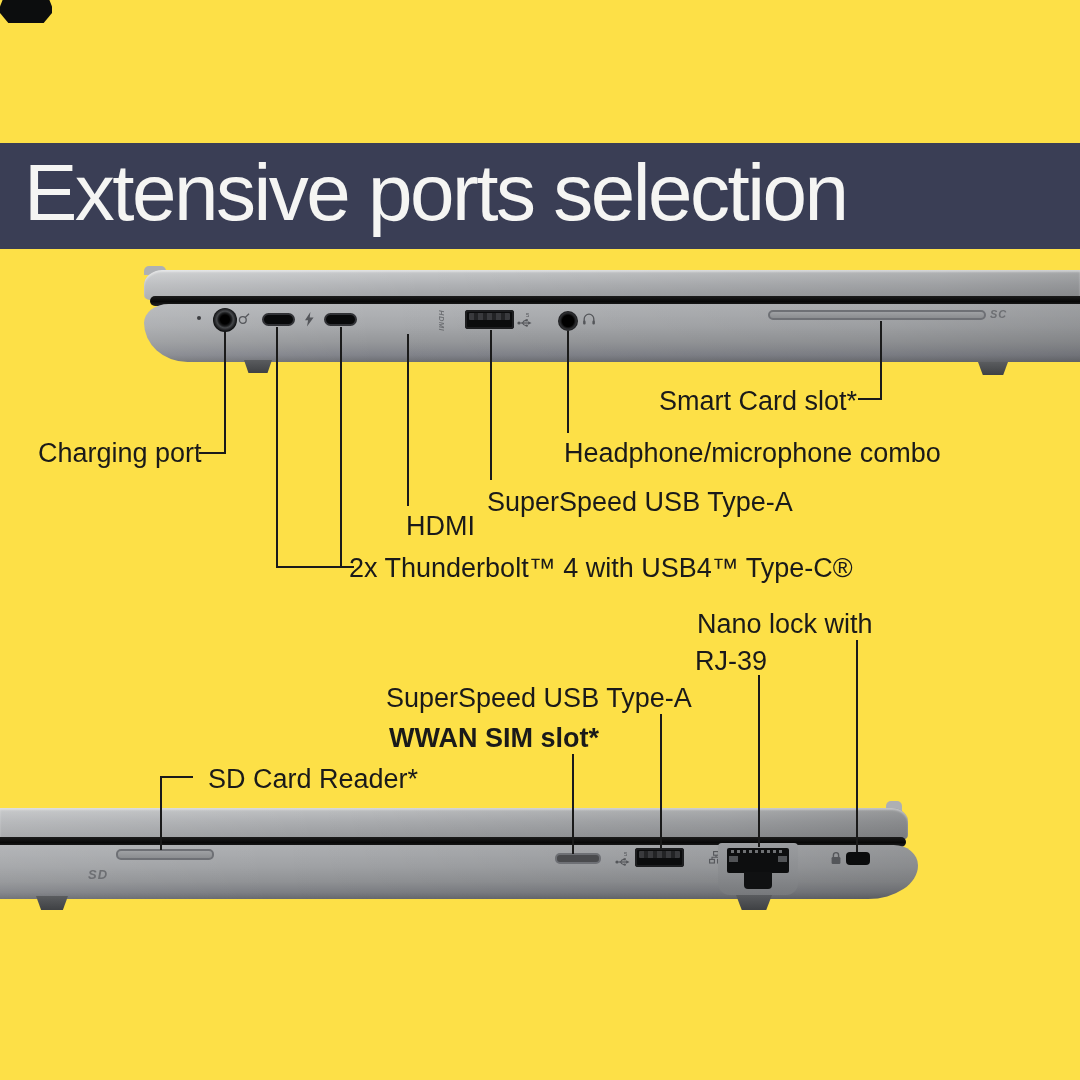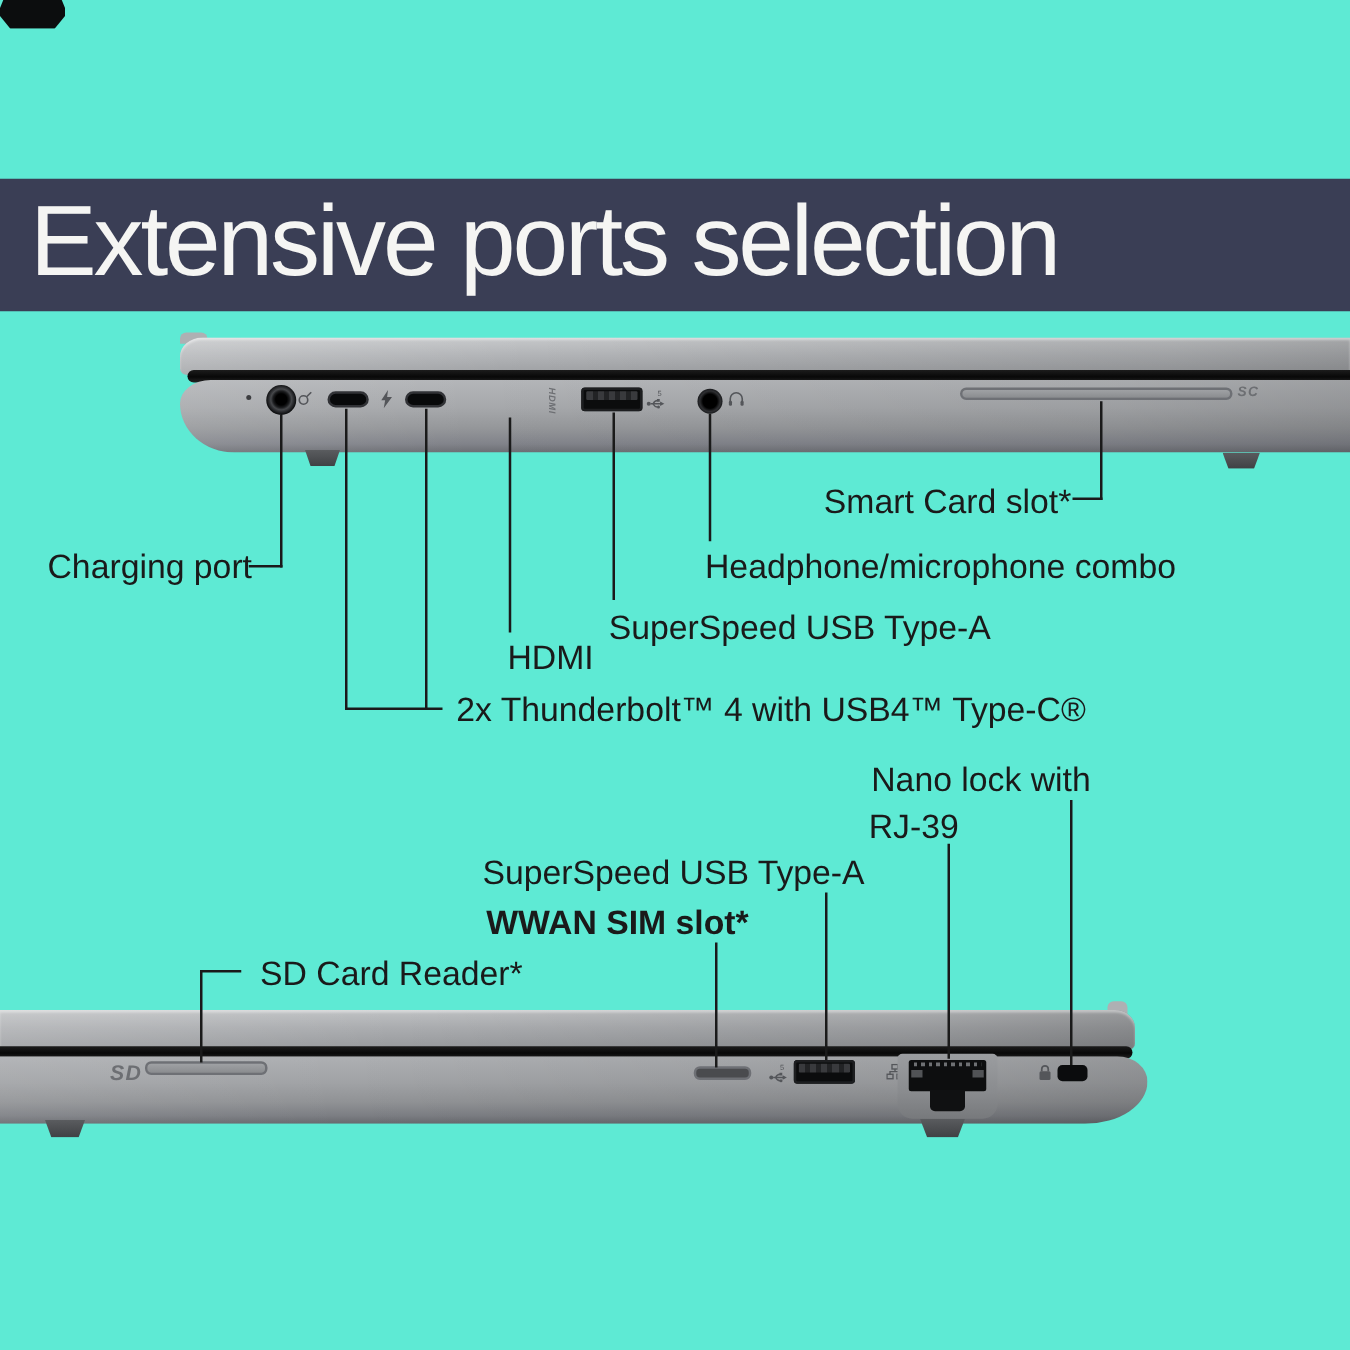--- a/index.html
+++ b/index.html
@@ -1,18 +1,18 @@
 <!DOCTYPE html>
 <html><head>
 <meta charset="utf-8">
 <style>
   html,body{margin:0;padding:0;background:#ffffff;}
   .stage{
     position:relative;width:1080px;height:1080px;margin:0 auto;
-    background:#5eead4;overflow:hidden;
+    background:#fde047;overflow:hidden;
     font-family:"Liberation Sans","DejaVu Sans",sans-serif;
   }
   
   .banner{
     position:absolute;left:0;top:143px;width:1080px;height:106px;
     background:#3a3e55;display:flex;align-items:center;
   }
   .banner h1{
     margin:0 0 6px 24px;font-size:80px;font-weight:500;letter-spacing:-2.5px;
     color:#f5f5f3;white-space:nowrap;
@@ -74,21 +74,21 @@
     clip-path:polygon(5% 0,95% 0,100% 28%,100% 56%,84% 100%,16% 100%,0 56%,0 28%);
   }
   .hdmi i{position:absolute;left:12%;right:12%;top:44%;height:3px;background:#4c4e51;}
   .usba{width:49px;height:19px;border-radius:3px;background:#0b0c0d;box-shadow:inset 0 0 0 2px #1d1e20;}
   .usba i{position:absolute;left:4px;right:4px;top:3px;height:7px;
     background:repeating-linear-gradient(90deg,#393a3d 0 5px,#222325 5px 9px);border-radius:1px;}
   .slot-outline{position:absolute;border:2px solid #6e7075;border-radius:5px;background:linear-gradient(180deg,#9fa1a4,#8b8d90);box-sizing:border-box;}
   .slot-dark{position:absolute;border-radius:4px;background:#0b0c0d;}
   .engrave{position:absolute;color:#6d6f73;font-weight:bold;font-style:italic;}
   .engrave-sc{left:990px;top:308px;font-size:11px;letter-spacing:1px;}
-  .engrave-sd{left:88px;top:849px;font-size:17px;letter-spacing:1px;}
+  .engrave-sd{left:88px;top:867px;font-size:13px;letter-spacing:1px;}
   .engrave-hdmi{left:437px;top:310px;font-size:7.5px;letter-spacing:.5px;writing-mode:vertical-rl;}
   
   .rj-bezel{position:absolute;left:718px;top:843px;width:80px;height:52px;border-radius:4px 4px 12px 12px;
     background:linear-gradient(180deg,#9b9da0,#898b8e 60%,#77797c);}
   .rj-port{position:absolute;left:727px;top:848px;width:62px;height:25px;background:#0d0e0f;border-radius:2px;}
   .rj-pins{position:absolute;left:731px;top:850px;width:54px;height:3px;
     background:repeating-linear-gradient(90deg,#6e7073 0 3px,transparent 3px 6px);}
   .rj-nub{position:absolute;width:9px;height:6px;background:#515356;top:856px;}
   .rj-tab{position:absolute;left:744px;top:872px;width:28px;height:17px;background:#101112;border-radius:0 0 4px 4px;}
   
@@ -156,21 +156,21 @@
     <div class="vl" style="left:276px;top:327px;height:241px;"></div>
     <div class="vl" style="left:340px;top:327px;height:241px;"></div>
     <div class="hl" style="left:276px;top:566px;width:78px;"></div>
     <div class="vl" style="left:407px;top:334px;height:172px;"></div>
     <div class="vl" style="left:490px;top:330px;height:150px;"></div>
     <div class="vl" style="left:567px;top:331px;height:102px;"></div>
     <div class="vl" style="left:880px;top:321px;height:79px;"></div>
     <div class="hl" style="left:858px;top:398px;width:24px;"></div>
 
     <div class="lbl" style="left:38px;top:438px;">Charging port</div>
-    <div class="lbl" style="left:365px;top:553px;">2x Thunderbolt™ 4 with USB4™ Type-C®</div>
+    <div class="lbl" style="left:349px;top:553px;">2x Thunderbolt™ 4 with USB4™ Type-C®</div>
     <div class="lbl" style="left:406px;top:511px;">HDMI</div>
     <div class="lbl" style="left:487px;top:487px;">SuperSpeed USB Type-A</div>
     <div class="lbl" style="left:564px;top:438px;">Headphone/microphone combo</div>
     <div class="lbl" style="left:659px;top:386px;">Smart Card slot*</div>
   </section>
 
   <section>
     <div class="nub abs" style="left:886px;top:801px;width:16px;height:10px;"></div>
     <div class="lid lid-b"></div>
     <div class="seam seam-b"></div>

